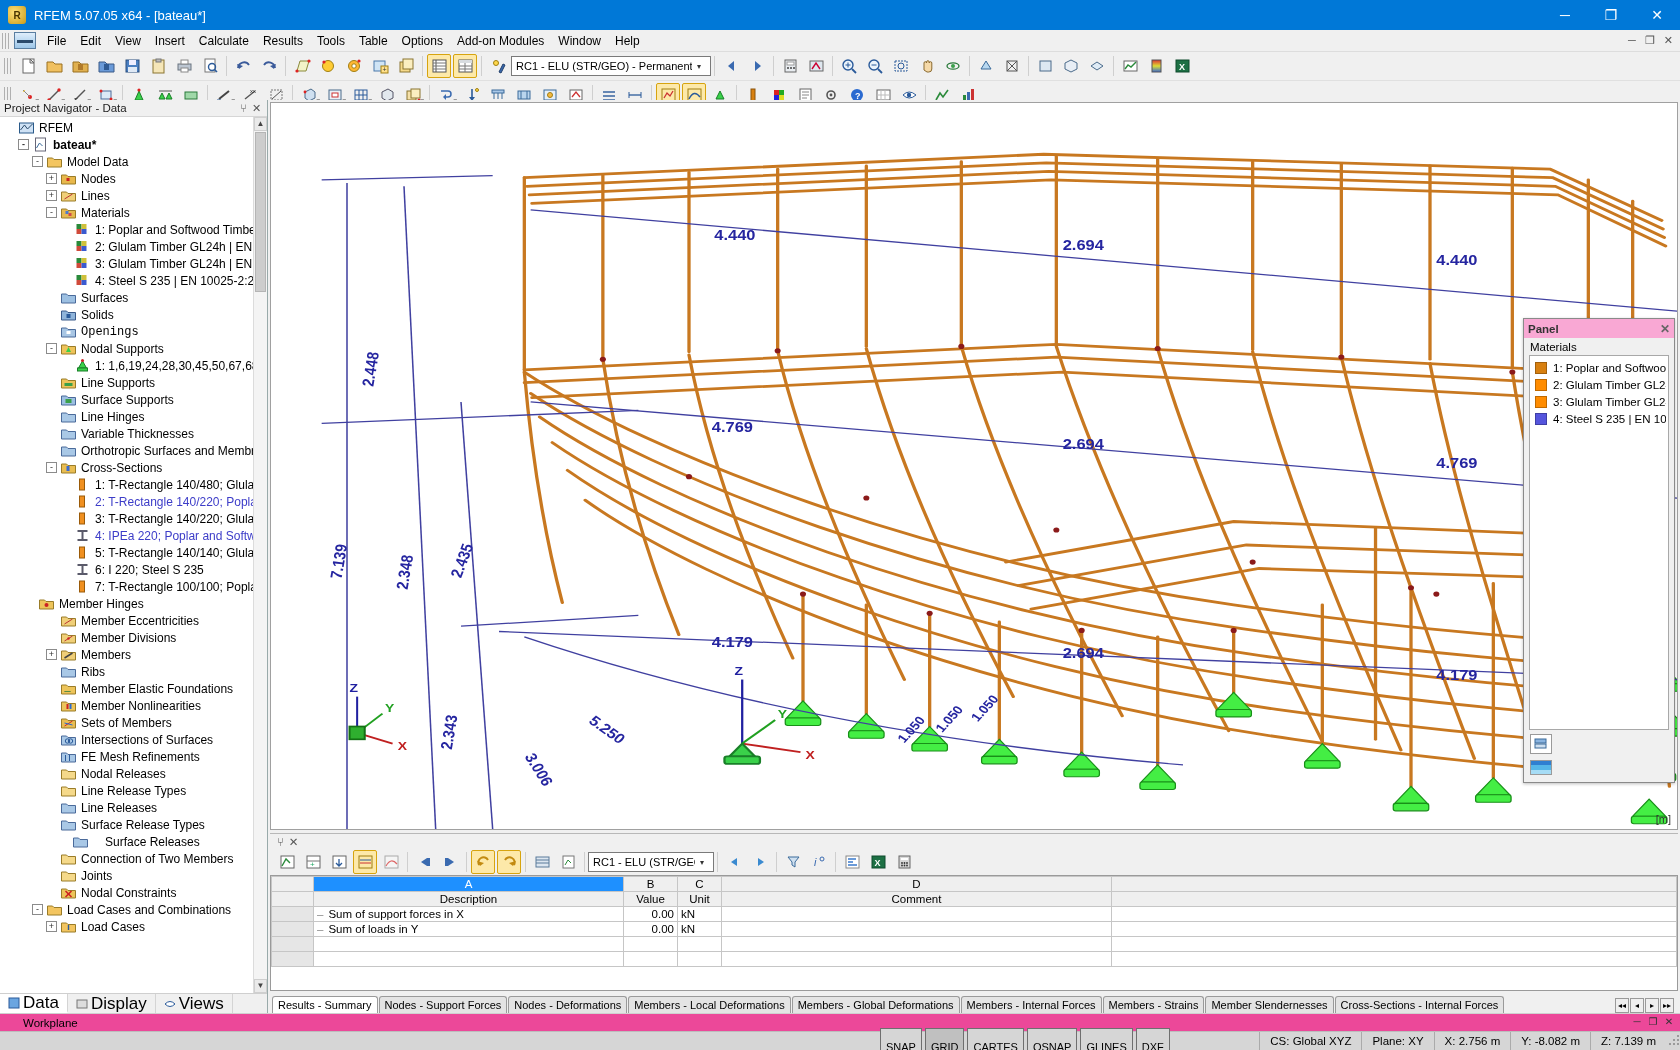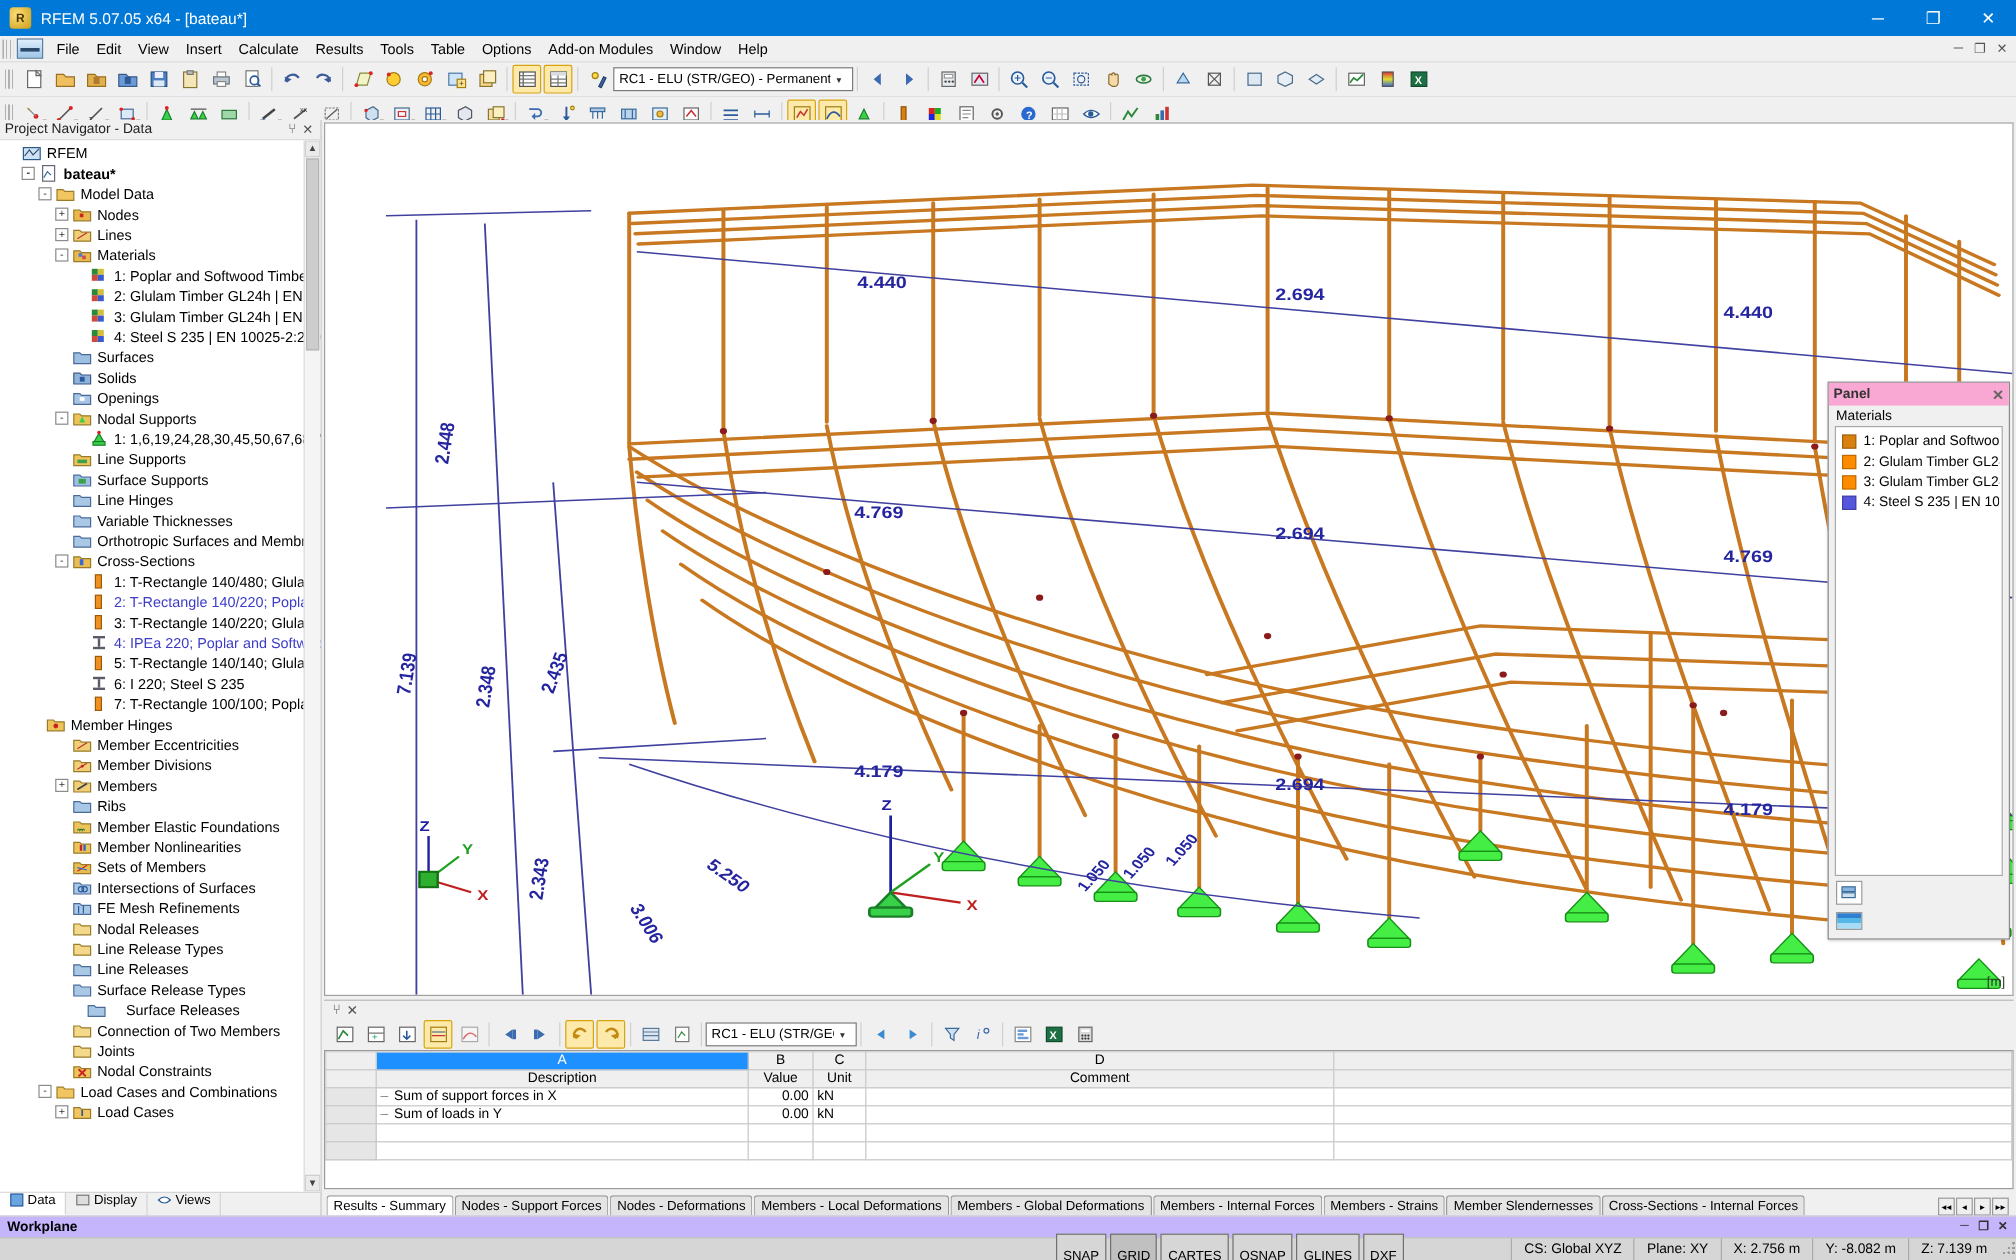--- a/index.html
+++ b/index.html
@@ -89,21 +89,21 @@
   .trow.link{ color:#3c3cc8; }
   .navsb{ position:absolute; right:0; top:0; width:14px; bottom:0; background:#f4f4f4;
           border-left:1px solid #dcdcdc;}
   .navsb .up,.navsb .dn{ height:14px; background:#eaeaea; border:1px solid #cfcfcf;
      font-size:8px; text-align:center; line-height:12px; color:#444;}
   .navsb .dn{ position:absolute; bottom:0; left:0; right:0;}
   .navsb .thumb{ position:absolute; top:15px; left:1px; right:1px; height:160px;
      background:#cdcdcd; border:1px solid #b5b5b5;}
 
   .nav-tabs{ height:20px; display:flex; background:#f0f0f0; border-top:1px solid #cfcfcf;}
-  .nav-tab{ display:flex;align-items:flex-start;gap:3px; padding:0 8px; font-size:11px;
+  .nav-tab{ display:flex;align-items:center;gap:3px; padding:0 8px; font-size:17px;
     border-right:1px solid #d4d4d4; }
   .nav-tab.sel{ background:#fff; border-bottom:2px solid #fff;}
 
   
   .work{ flex:1; display:flex; flex-direction:column; background:#f0f0f0; position:relative;}
   .canvaswrap{ flex:1; position:relative; background:#fff; border:1px solid #a0a0a0; margin:2px 2px 0 2px;}
   svg.model{ position:absolute; inset:0; width:100%; height:100%; }
   .unitlabel{ position:absolute; right:6px; bottom:4px; font-size:11px; color:#333;}
 
   
@@ -150,22 +150,22 @@
      overflow:hidden; padding-left:3px;}
   .sw{ width:12px;height:12px; margin-right:6px; border:1px solid rgba(0,0,0,.25); flex:0 0 auto;}
   .panel-foot{ height:52px; padding:4px 6px; }
   .pfbtn{ width:22px;height:20px; border:1px solid #9a9a9a; background:#fff;
      display:flex;align-items:center;justify-content:center;}
   .pfstrip{ margin-top:6px; width:22px;height:15px; border:1px solid #9a9a9a;
      background:linear-gradient(#2f7fd1 0 33%, #55b6e8 33% 66%, #a6dcf5 66% 100%);}
 
   
   .statusbar{ position:absolute; left:0; right:0; bottom:0; height:37px; }
-  .workplane{ height:18px; background:#c4b5fd; display:flex; align-items:center;
-      font-size:11.5px; padding-left:6px; border-top:1px solid #d0d0d0;font-weight:bold;}
+  .workplane{ height:18px; background:#ec4899; display:flex; align-items:center;
+      font-size:11.5px; padding-left:23px; border-top:1px solid #d0d0d0;}
   .sb{ height:19px; background:#d6d6d6; display:flex; align-items:center; font-size:11.5px;
       border-top:1px solid #bdbdbd;}
   .sb .sbtn{ border:1px solid #6f6f6f; background:#d6d6d6; padding:12px 5px; margin-right:3px;
       height:15px; line-height:13px; font-size:11px;}
   .sb .sbtn.on{ background:#c0c0c0; }
   .sbfield{ border-left:1px solid #aaa; padding:0 10px; height:19px; line-height:19px;}
   .grip-dots{ width:14px;height:14px;
      background:
        radial-gradient(#9a9a9a 40%,transparent 41%) 2px 8px/4px 4px no-repeat,
        radial-gradient(#9a9a9a 40%,transparent 41%) 6px 8px/4px 4px no-repeat,
@@ -811,21 +811,21 @@
             <span>Surfaces</span>
           </div>
           <div class="trow" style="padding-left: 46px;">
             <span class="expspace"></span>
             <svg class="ic" width="17" height="16" viewBox="0 0 16 16">
               <path d="M1 4 h5 l1.5 1.5 H15 V13 H1 Z" fill="#8fb4da" stroke="#3a5a8a"></path>
               <rect x="6" y="7" width="4" height="4" fill="#2a5a9a"></rect>
             </svg>
             <span>Solids</span>
           </div>
-          <div class="trow" style="padding-left: 46px;">
+          <div class="trow" style="padding-left: 46px; font-family: Liberation Mono, monospace;">
             <span class="expspace"></span>
             <svg class="ic" width="17" height="16" viewBox="0 0 16 16">
               <path d="M1 4 h5 l1.5 1.5 H15 V13 H1 Z" fill="#a8c6e4" stroke="#4a6a9a"></path>
               <rect x="6" y="7" width="4" height="3" fill="#fff"></rect>
             </svg>
             <span>Openings</span>
           </div>
           <div class="trow" style="padding-left: 46px;">
             <span class="exp">-</span>
             <svg class="ic" width="17" height="16" viewBox="0 0 16 16">

